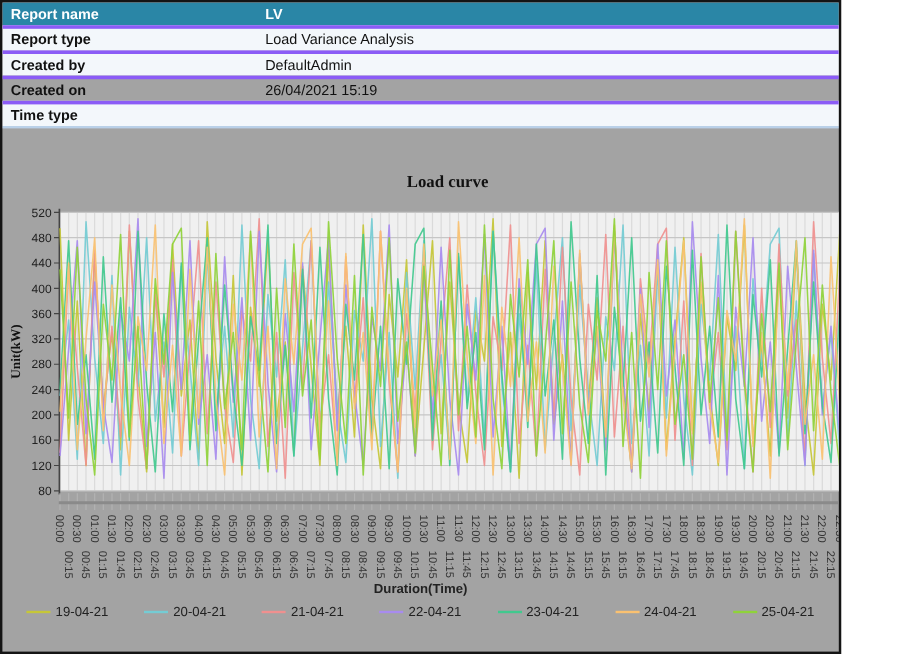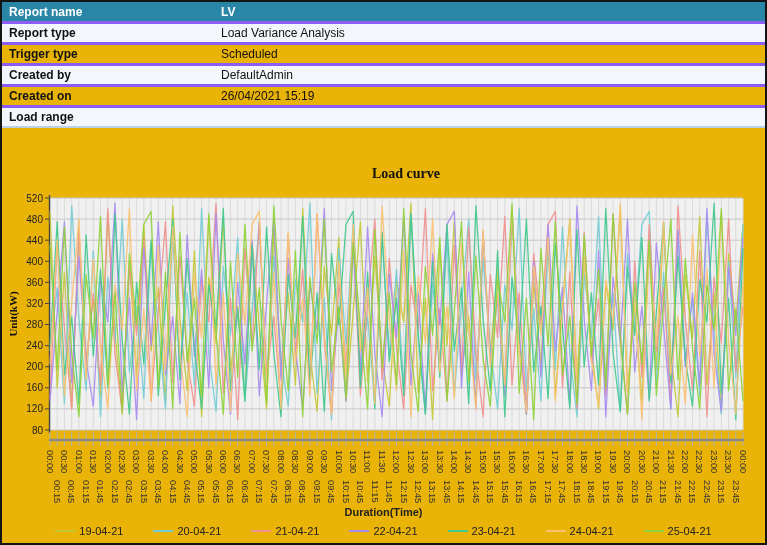--- a/index.html
+++ b/index.html
@@ -1,17 +1,17 @@
 <!DOCTYPE html>
 <html><head>
 <meta charset="utf-8">
 <style>
   html,body{margin:0;padding:0;background:#fff;}
-  .container{width:767px;height:545px;box-sizing:border-box;border:2px solid #141414;
-    background:#eab308;font-family:"Liberation Sans",sans-serif;overflow:hidden;}
+  .container{width:701px;height:545px;box-sizing:border-box;border:2px solid #141414;
+    background:#a3a3a3;font-family:"Liberation Sans",sans-serif;overflow:hidden;}
   
   .report-table{width:100%;border-bottom:2px solid #b9d0e8;}
   .trow{display:flex;height:18px;align-items:center;font-size:12px;color:#111;
     border-top:3px solid #8b5cf6;}
   .trow:first-child{border-top:none;}
   .trow .lbl{width:212px;padding-left:7px;font-weight:bold;white-space:nowrap;}
   .trow .val{white-space:nowrap;}
   .trow.header{height:19px;color:#fff;}
   .trow.header .val{font-weight:bold;}
   .trow.alt{background:#f3f7fb;}
@@ -31,34 +31,30 @@
 
   <div class="report-table">
     <div class="trow header" style="background: rgb(42, 134, 166);">
       <div class="lbl">Report name</div>
       <div class="val">LV</div>
     </div>
     <div class="trow alt">
       <div class="lbl">Report type</div>
       <div class="val">Load Variance Analysis</div>
     </div>
-    <div class="trow">
-      <div class="lbl">Trigger type</div>
-      <div class="val">Scheduled</div>
-    </div>
     <div class="trow alt">
       <div class="lbl">Created by</div>
       <div class="val">DefaultAdmin</div>
     </div>
     <div class="trow">
       <div class="lbl">Created on</div>
       <div class="val">26/04/2021 15:19</div>
     </div>
     <div class="trow alt">
-      <div class="lbl">Load range</div>
+      <div class="lbl">Time type</div>
     </div>
   </div>
 
   <div class="chart-title">Load curve</div>
 
   <svg id="chart-svg" width="767" height="324">
       <rect x="48" y="12" width="693" height="232" fill="#f0f0f0"></rect>
       <g>
         <line x1="48" y1="12" x2="48" y2="244" stroke="#dadada" stroke-width="1"></line>
         <line x1="55.21875" y1="12" x2="55.21875" y2="244" stroke="#dadada" stroke-width="1"></line>

